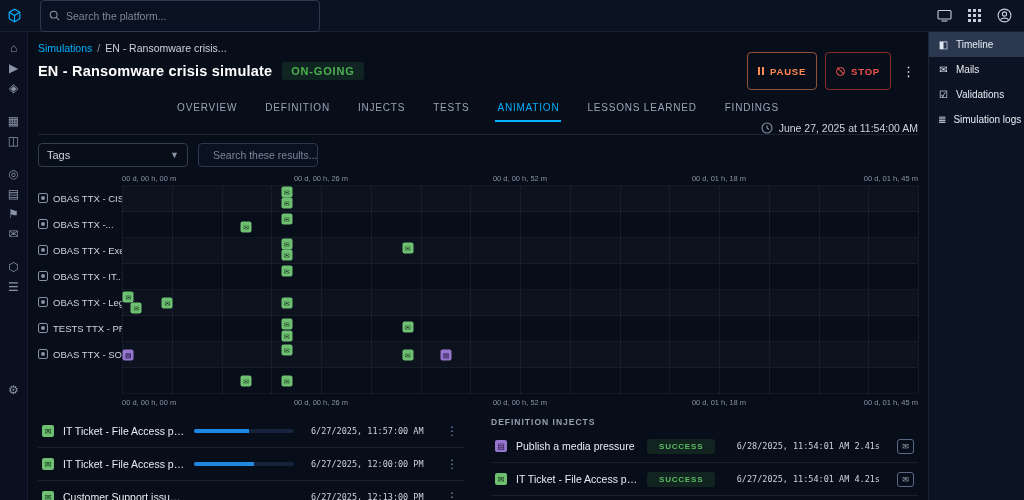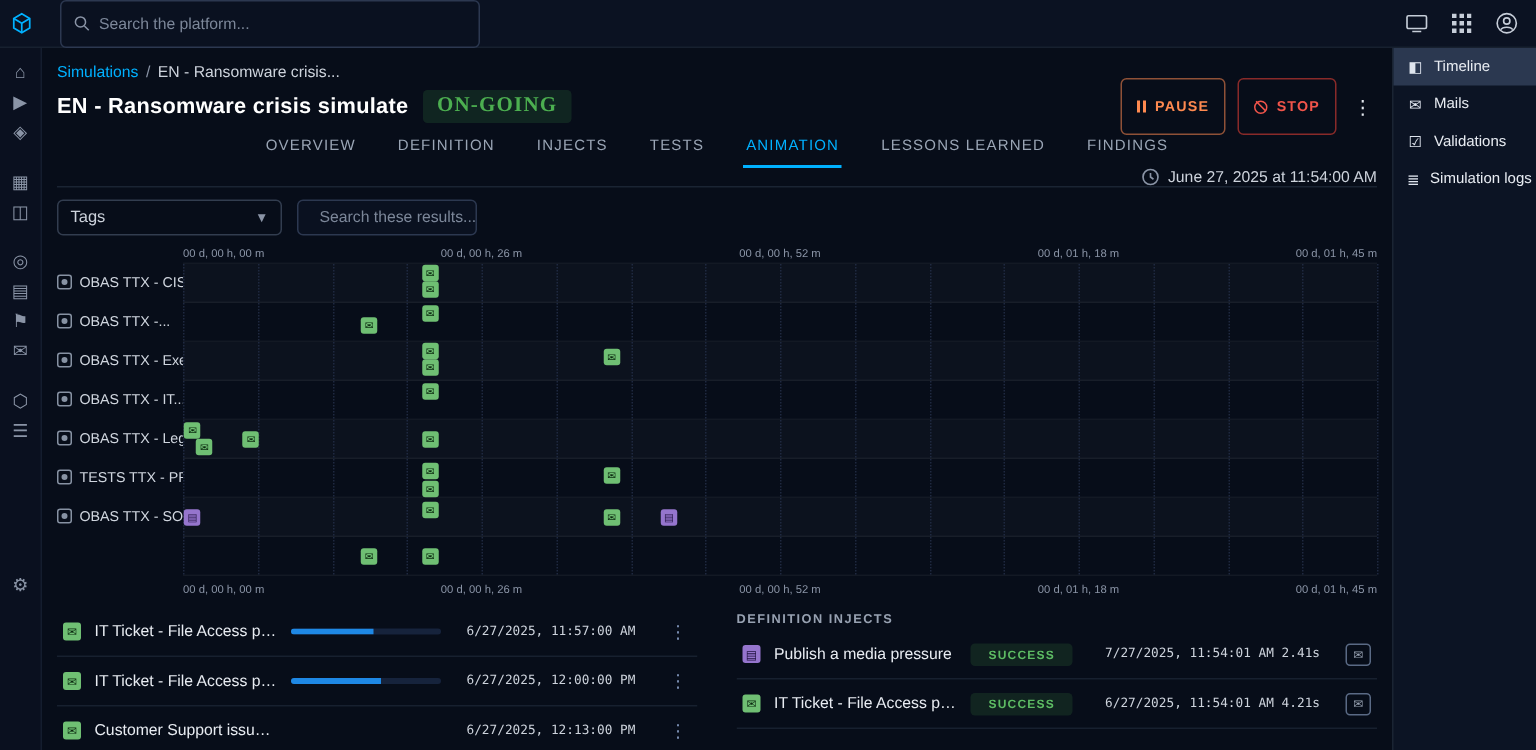--- a/index.html
+++ b/index.html
@@ -41,24 +41,24 @@
   .rn-ic{font-size:10px;color:#dfe5ee;width:11px;display:inline-flex;justify-content:center;}
   .rn-label{font-size:10px;white-space:nowrap;}
 
   
   .main{position:absolute;left:28px;top:32px;right:96px;bottom:0;padding:10px 10px 0 10px;overflow:hidden;}
   .breadcrumb{font-size:10.5px;margin-bottom:4px;}
   .bc-link{color:#00b1ff;cursor:pointer;}
   .bc-sep{color:#8a94a6;margin:0 5px;}
   .bc-cur{color:#cdd3dc;}
 
-  .header-row{display:flex;align-items:center;height:26px;margin-bottom:2px;}
+  .header-row{display:flex;align-items:center;height:26px;margin-bottom:12px;}
   h1{font-size:14.5px;font-weight:700;color:#fff;letter-spacing:.2px;}
-  .chip-ongoing{margin-left:10px;font-size:14px;font-weight:700;letter-spacing:.8px;color:#4caf50;
-    background:rgba(76,175,80,.15);padding:3px 9px;border-radius:3px;font-family:Liberation Serif, serif;}
+  .chip-ongoing{margin-left:10px;font-size:11px;font-weight:700;letter-spacing:.8px;color:#4caf50;
+    background:rgba(76,175,80,.15);padding:3px 9px;border-radius:3px;}
   .header-actions{margin-left:auto;display:flex;align-items:center;gap:8px;}
   .btn{display:flex;align-items:center;gap:6px;height:38px;padding:0 10px;border-radius:4px;
     background:transparent;font-size:9.5px;font-weight:700;letter-spacing:.8px;cursor:pointer;
     font-family:"Liberation Sans",sans-serif;}
   .btn.pause{color:#ff8a50;border:1px solid rgba(255,138,80,.55);}
   .btn.stop{color:#f2554b;border:1px solid rgba(244,67,54,.55);}
   .pause-ic{display:inline-flex;gap:2px;}
   .pause-ic i{width:2px;height:8px;background:currentColor;display:block;}
   .stop-ic{width:9px;height:9px;border:1.5px solid currentColor;border-radius:50%;position:relative;display:inline-block;}
   .stop-ic::after{content:"";position:absolute;left:-1px;top:2.6px;width:8.5px;height:1.4px;
@@ -391,21 +391,21 @@
         </div>
 
     </section>
     <section class="inject-col">
       <h3>DEFINITION INJECTS</h3>
       <div id="processedList">
           <div class="inject-item">
             <span class="mini-ic media">▤</span>
             <span class="i-title">Publish a media pressure</span>
             <span class="chip-success">SUCCESS</span>
-            <span class="i-date mono proc-date">7/27/2025, 11:54:01 AM 2.41s</span>
+            <span class="i-date mono proc-date">6/28/2025, 11:54:01 AM 2.41s</span>
             <span class="detail-ic">✉</span>
           </div>
           <div class="inject-item">
             <span class="mini-ic email">✉</span>
             <span class="i-title">IT Ticket - File Access problem...</span>
             <span class="chip-success">SUCCESS</span>
             <span class="i-date mono proc-date">6/27/2025, 11:54:01 AM 4.21s</span>
             <span class="detail-ic">✉</span>
           </div>
         </div>

